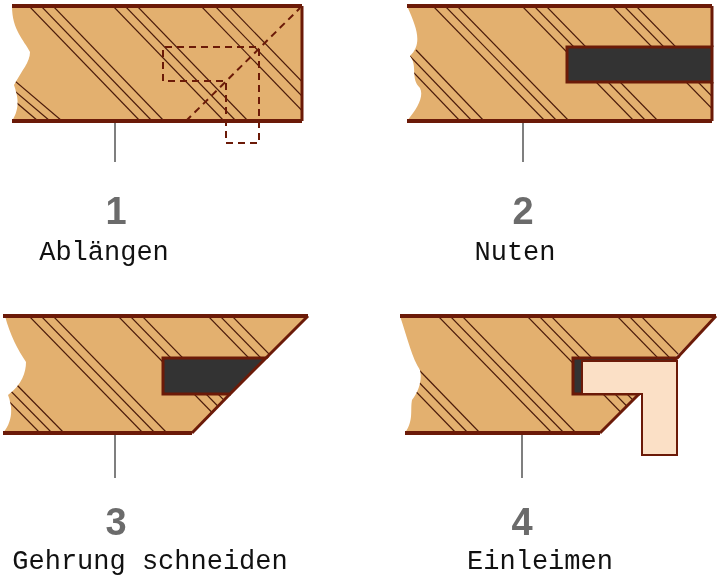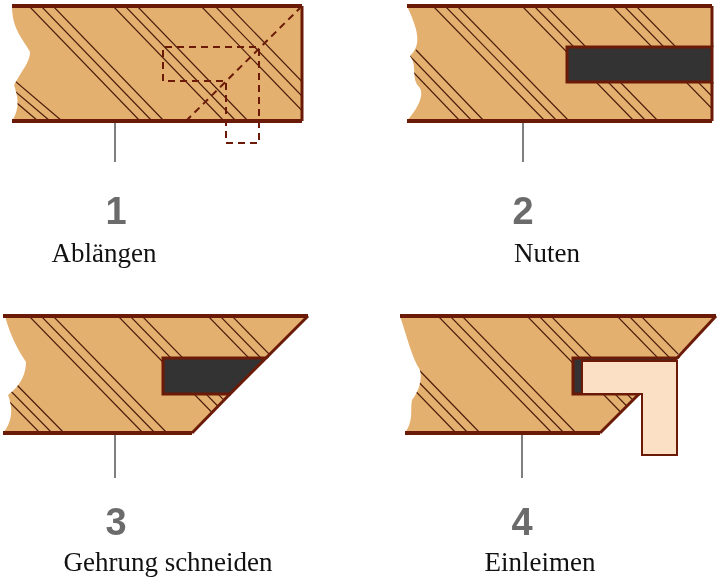--- a/index.html
+++ b/index.html
@@ -1,19 +1,19 @@
 <!DOCTYPE html>
 <html><head>
   <meta charset="utf-8">
   <style>
     html, body { margin: 0; padding: 0; background: #ffffff; }
     body { width: 720px; height: 585px; position: relative; overflow: hidden; font-family: "Liberation Sans", "DejaVu Sans", sans-serif; }
     svg.stage { position: absolute; left: 0; top: 0; }
     .num { position: absolute; font-family: "Liberation Sans", "DejaVu Sans", sans-serif; font-weight: bold; font-size: 38px; color: #6b6b6b; transform: translateX(-50%); line-height: 1; }
-    .label { position: absolute; font-family: Liberation Serif, serif; font-size: 27px; color: #111111; transform: translateX(-50%); white-space: nowrap; line-height: 1; }
+    .label { position: absolute; font-family: Liberation Mono, monospace; font-size: 27px; color: #111111; transform: translateX(-50%); white-space: nowrap; line-height: 1; }
   </style>
 </head>
 <body>
 
 <svg class="stage" width="720" height="585" viewBox="0 0 720 585">
   <defs>
     <clipPath id="clip1">
         <path d="M12,6 L302,6 L302,121 L12,121 C22,105 16,92 14,85 C22,70 30,62 30,52 C24,40 12,30 12,6 Z"></path>
       </clipPath>
     <clipPath id="clip2">
@@ -124,19 +124,19 @@
     <line x1="716" y1="316" x2="677" y2="358" stroke="#6b1a08" stroke-width="3"></line>
     <line x1="639" y1="394" x2="600" y2="433" stroke="#6b1a08" stroke-width="3"></line>
     <line x1="522" y1="435" x2="522" y2="478" stroke="#555555" stroke-width="1.5"></line>
   </g>
 </svg>
 
 <div class="num" style="left:116px; top:192px;">1</div>
 <div class="label" style="left:104px; top:240px;">Ablängen</div>
 
 <div class="num" style="left:523px; top:192px;">2</div>
-<div class="label" style="left:547px; top:240px;">Nuten</div>
+<div class="label" style="left:515px; top:240px;">Nuten</div>
 
 <div class="num" style="left:116px; top:503px;">3</div>
-<div class="label" style="left:150px; top:549px;margin-left:18px;">Gehrung schneiden</div>
+<div class="label" style="left:150px; top:549px;">Gehrung schneiden</div>
 
 <div class="num" style="left:522px; top:503px;">4</div>
 <div class="label" style="left:540px; top:549px;">Einleimen</div>
 
 </body></html>

